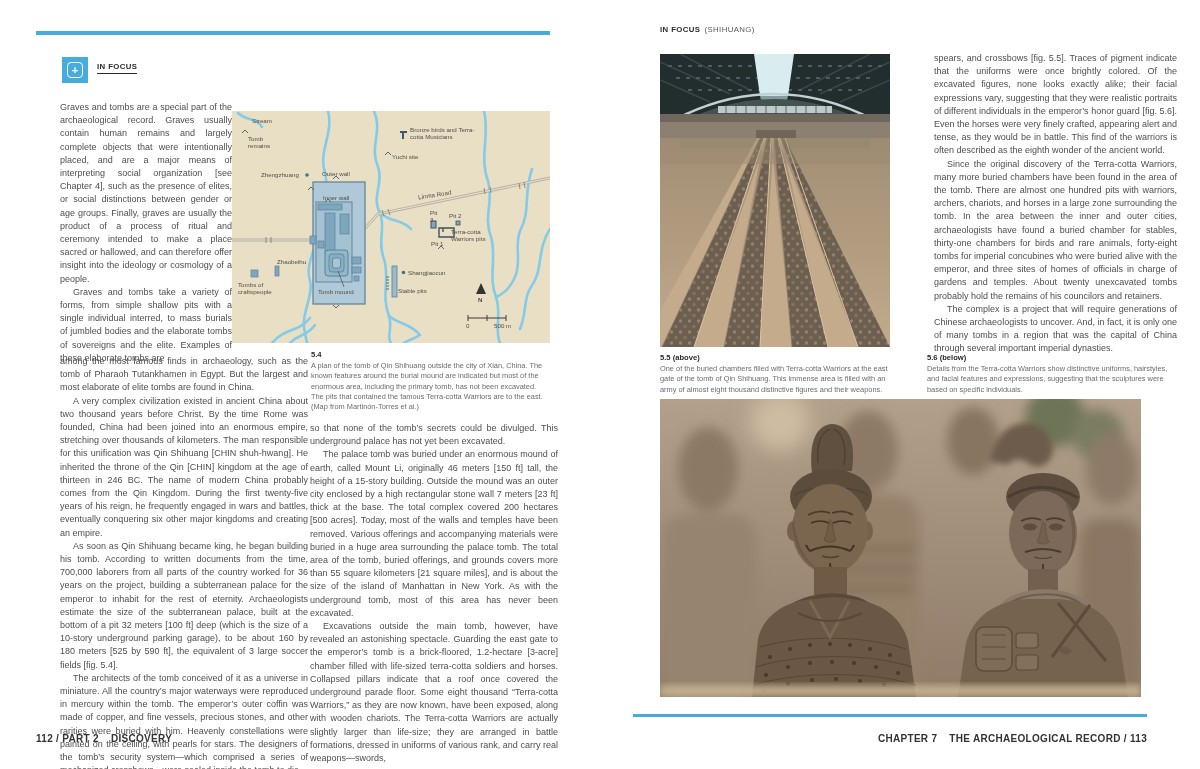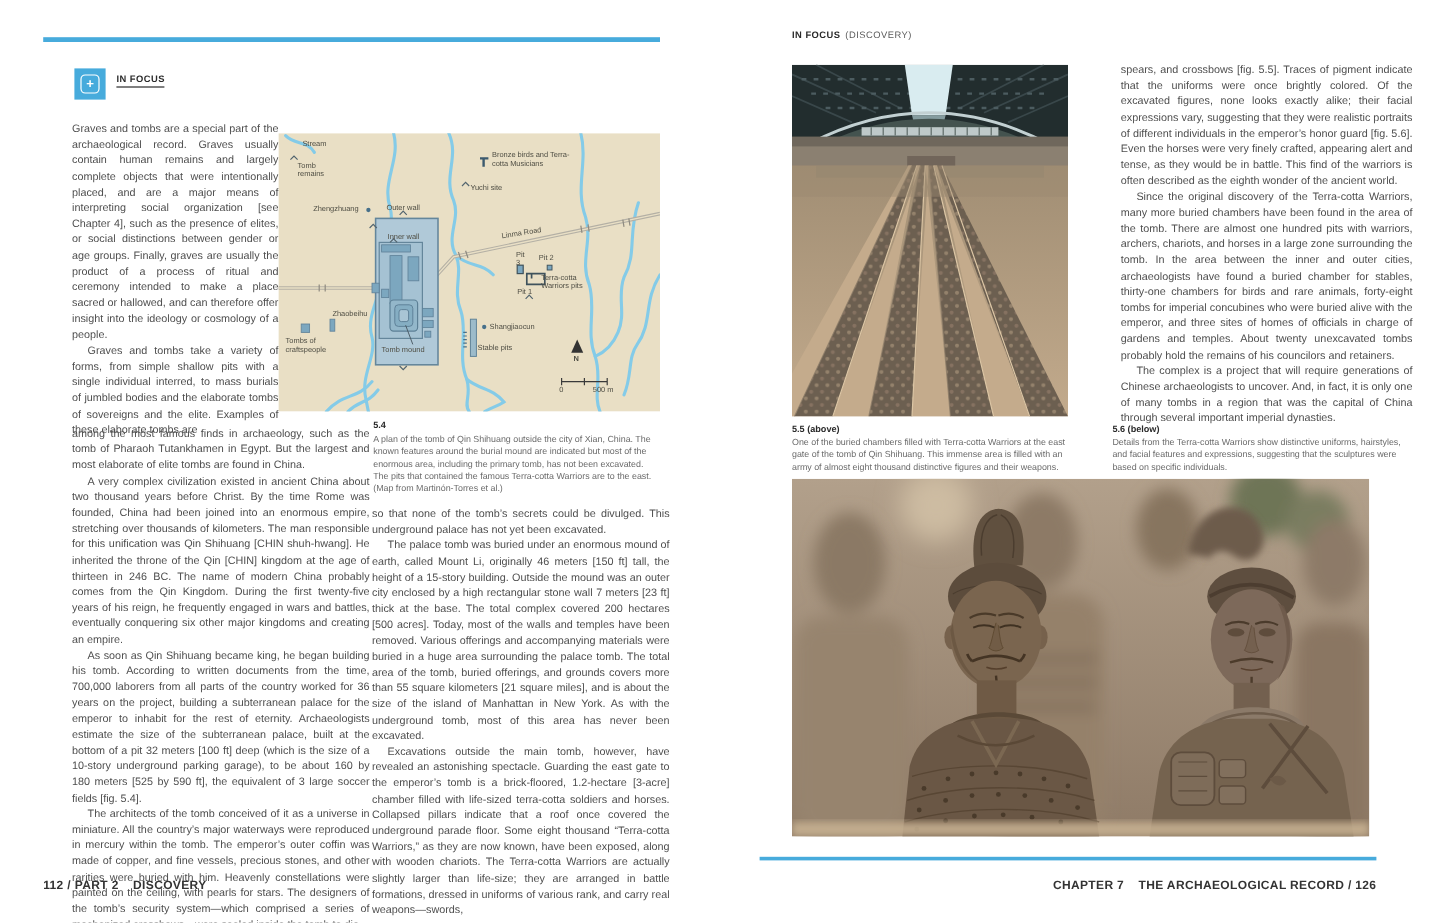--- a/index.html
+++ b/index.html
@@ -160,21 +160,21 @@
     <p class="p">The architects of the tomb conceived of it as a universe in miniature. All the country’s major waterways were reproduced in mercury within the tomb. The emperor’s outer coffin was made of copper, and fine vessels, precious stones, and other rarities were buried with him. Heavenly constellations were painted on the ceiling, with pearls for stars. The designers of the tomb’s security system—which comprised a series of mechanized crossbows—were sealed inside the tomb to die</p>
   </div>
 
   <div class="abs bodycol" style="left:310px;top:422px;width:248px;">
     <p class="p noind">so that none of the tomb’s secrets could be divulged. This underground palace has not yet been excavated.</p>
     <p class="p">The palace tomb was buried under an enormous mound of earth, called Mount Li, originally 46 meters [150 ft] tall, the height of a 15-story building. Outside the mound was an outer city enclosed by a high rectangular stone wall 7 meters [23 ft] thick at the base. The total complex covered 200 hectares [500 acres]. Today, most of the walls and temples have been removed. Various offerings and accompanying materials were buried in a huge area surrounding the palace tomb. The total area of the tomb, buried offerings, and grounds covers more than 55 square kilometers [21 square miles], and is about the size of the island of Manhattan in New York. As with the underground tomb, most of this area has never been excavated.</p>
     <p class="p">Excavations outside the main tomb, however, have revealed an astonishing spectacle. Guarding the east gate to the emperor’s tomb is a brick-floored, 1.2-hectare [3-acre] chamber filled with life-sized terra-cotta soldiers and horses. Collapsed pillars indicate that a roof once covered the underground parade floor. Some eight thousand “Terra-cotta Warriors,” as they are now known, have been exposed, along with wooden chariots. The Terra-cotta Warriors are actually slightly larger than life-size; they are arranged in battle formations, dressed in uniforms of various rank, and carry real weapons—swords,</p>
   </div>
 
   <div class="abs kicker2" style="left:660px;top:25px;">
-    <span>IN FOCUS</span><span class="note">(DISCOVERY)</span>
+    <span>IN FOCUS</span><span class="note">(SHIHUANG)</span>
   </div>
 
   <figure class="abs photo" style="left:660px;top:54px;">
     <svg width="230" height="293" viewBox="0 0 230 293">
       <defs>
         <linearGradient id="pitg" x1="0" y1="0" x2="0" y2="1">
           <stop offset="0" stop-color="#a18e74"></stop>
             <stop offset="1" stop-color="#c2aa8c"></stop>
         </linearGradient>
         <pattern id="wp" width="9" height="11" patternUnits="userSpaceOnUse">
@@ -343,16 +343,16 @@
       <rect x="0" y="286" width="481" height="12" fill="#c6b091" opacity="0.9" filter="url(#b3)"></rect>
     </svg>
   </figure>
 
   <div class="abs rule" style="left:633px;top:714px;width:514px;height:3px;"></div>
 
   <div class="abs footer" style="left:36px;top:733px;">
     <span>112 / PART 2</span><span class="gap"></span><span>DISCOVERY</span>
   </div>
   <div class="abs footer" style="right:53px;top:733px;text-align:right;">
-    <span>CHAPTER 7</span><span class="gap"></span><span>THE ARCHAEOLOGICAL RECORD / 126</span>
+    <span>CHAPTER 7</span><span class="gap"></span><span>THE ARCHAEOLOGICAL RECORD / 113</span>
   </div>
 
 </div>
 
 </body></html>

